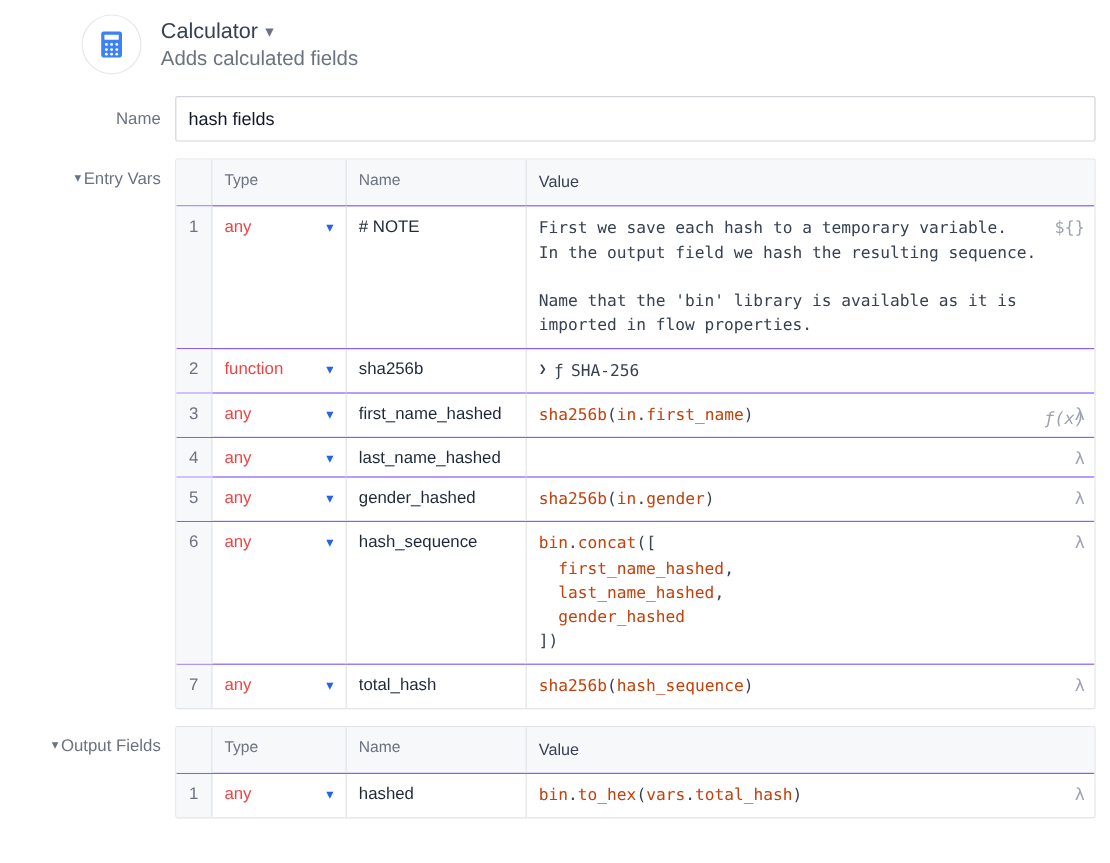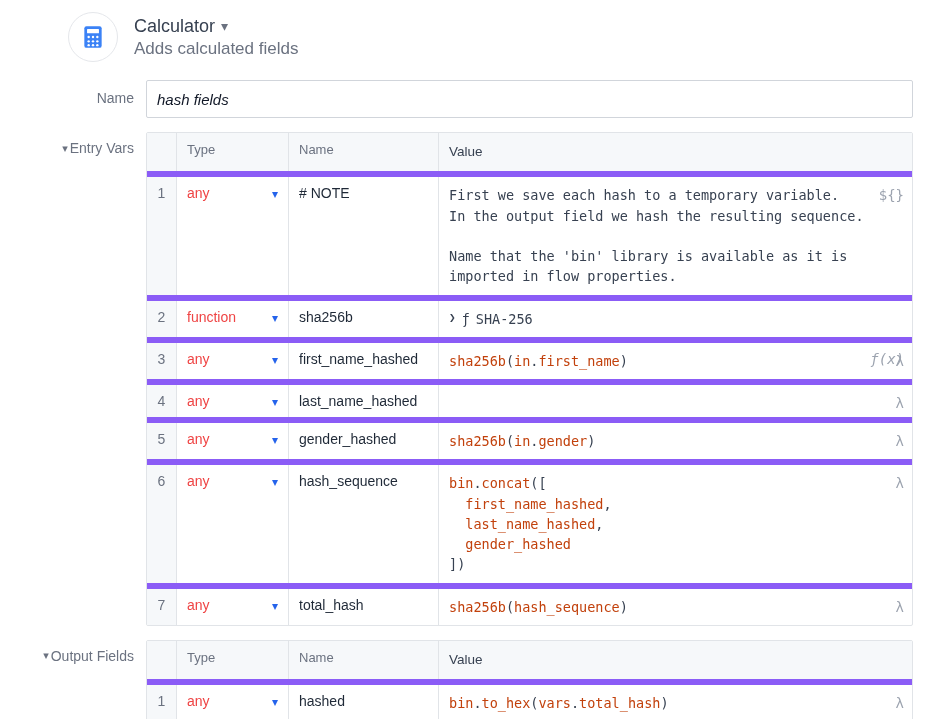--- a/index.html
+++ b/index.html
@@ -52,31 +52,30 @@
 
   input.name-input {
     width: 100%;
     height: 38px;
     border: 1px solid #d1d5db;
     border-radius: 2px;
     padding: 0 10px;
     font-size: 15px;
     color: #111827;
     outline: none;
-    font-style: italic;
   }
 
   .grid {
     border: 1px solid #e1e4e8;
     border-radius: 2px;
     overflow: hidden;
   }
   .grid-header, .grid-row {
     display: flex;
-    border-bottom: 6px solid #8b5cf6;
+    border-bottom: 1px solid #8b5cf6;
   }
   .grid-row:last-child { border-bottom: none; }
   .grid-header { background: #f6f8fa; color: #6b7280; font-size: 13px; }
   .cell {
     border-right: 1px solid #e1e4e8;
     padding: 8px 10px;
   }
   .cell:last-child { border-right: none; }
   .cell-idx { width: 30px; text-align: center; color: #6b7280; background: #f6f8fa; }
   .grid-header .cell-idx { background: #f6f8fa; }

